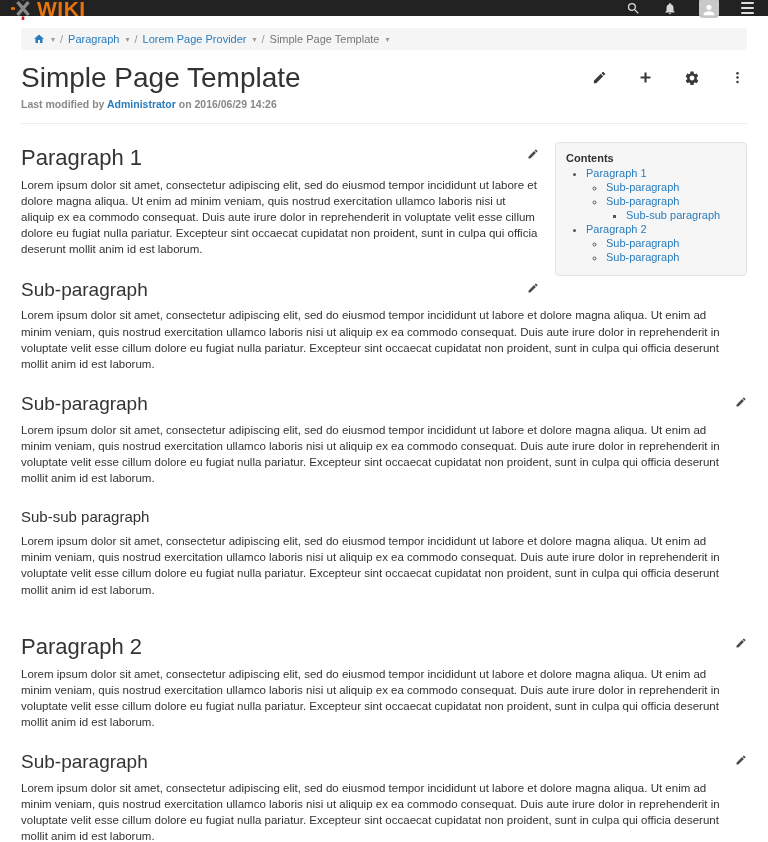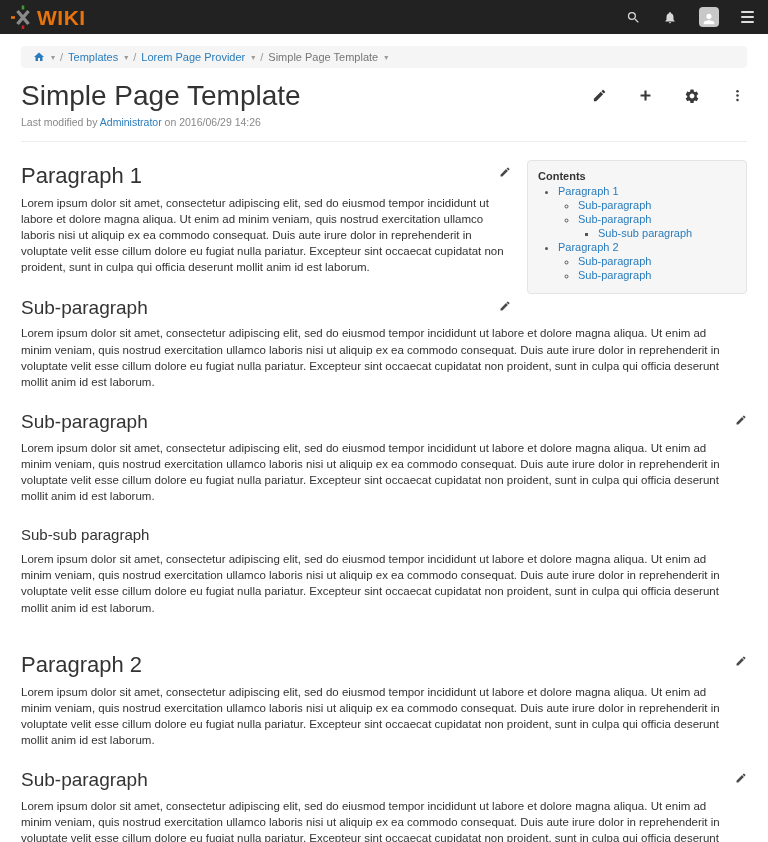--- a/index.html
+++ b/index.html
@@ -7,21 +7,21 @@
   body {
     width: 768px;
     font-family: "Liberation Sans", sans-serif;
     color: #333;
     font-size: 11.5px;
   }
 
   
   .navbar {
     background: #222;
-    height: 34px;
+    height: 16px;
     display: flex;
     align-items: center;
     justify-content: space-between;
     padding: 0 14px 0 10px;
   }
   .logo { display: flex; align-items: center; gap: 1px; cursor: pointer; }
   .logo-wiki {
     color: #e8730c;
     font-weight: bold;
     font-size: 21px;
@@ -66,30 +66,30 @@
   }
   .page-title {
     font-size: 28px;
     font-weight: 400;
     color: #333;
     margin: 0;
     line-height: 1.1;
   }
   .page-actions { display: flex; align-items: center; gap: 30px; padding-top: 6px; padding-right: 2px; }
   .action-btn { cursor: pointer; display: inline-flex; }
-  .doc-modified { font-size: 10.5px; color: #888; margin-top: 4px; }
+  .doc-modified { font-size: 10.5px; color: #888; margin-top: 4px; font-weight: bold; }
   .doc-modified a { color: #2a7cbc; text-decoration: none; }
   .header-rule { border: 0; border-top: 1px solid #ececec; margin: 13px 0 0 0; }
 
   
   .xcontent { padding-top: 2px; overflow: visible; }
 
   .toc-panel {
     float: right;
-    width: 220px;
+    width: 192px;
     background: #f6f6f6;
     border: 1px solid #e4e4e4;
     border-radius: 4px;
     padding: 9px 8px 10px 10px;
     margin: 16px 0 12px 16px;
     font-size: 11px;
   }
   .toc-title { font-weight: bold; color: #333; margin: 0 0 3px 0; }
   .toc-panel ul { margin: 0; padding-left: 20px; }
   .toc-panel ul ul { list-style-type: circle; }
@@ -156,21 +156,21 @@
 </div>
 
 <div class="breadcrumb">
   <a style="display:inline-flex;">
     <svg width="12" height="12" viewBox="0 0 24 24" fill="#2a7cbc">
         <path d="M10 20v-6h4v6h5v-8h3L12 3 2 12h3v8z"></path>
       </svg>
   </a>
     <span class="crumb-caret">▾</span>
   <span class="crumb-sep">/</span>
-  <a>Templates</a>
+  <a>Paragraph</a>
     <span class="crumb-caret">▾</span>
   <span class="crumb-sep">/</span>
   <a>Lorem Page Provider</a>
     <span class="crumb-caret">▾</span>
   <span class="crumb-sep">/</span>
   <span>Simple Page Template</span>
     <span class="crumb-caret">▾</span>
 </div>
 
 <div class="container">

